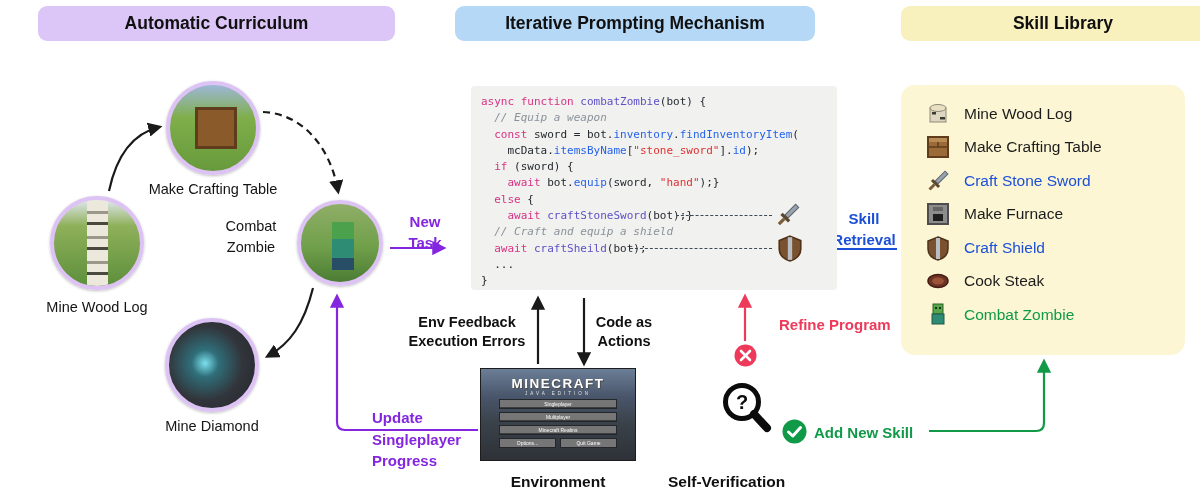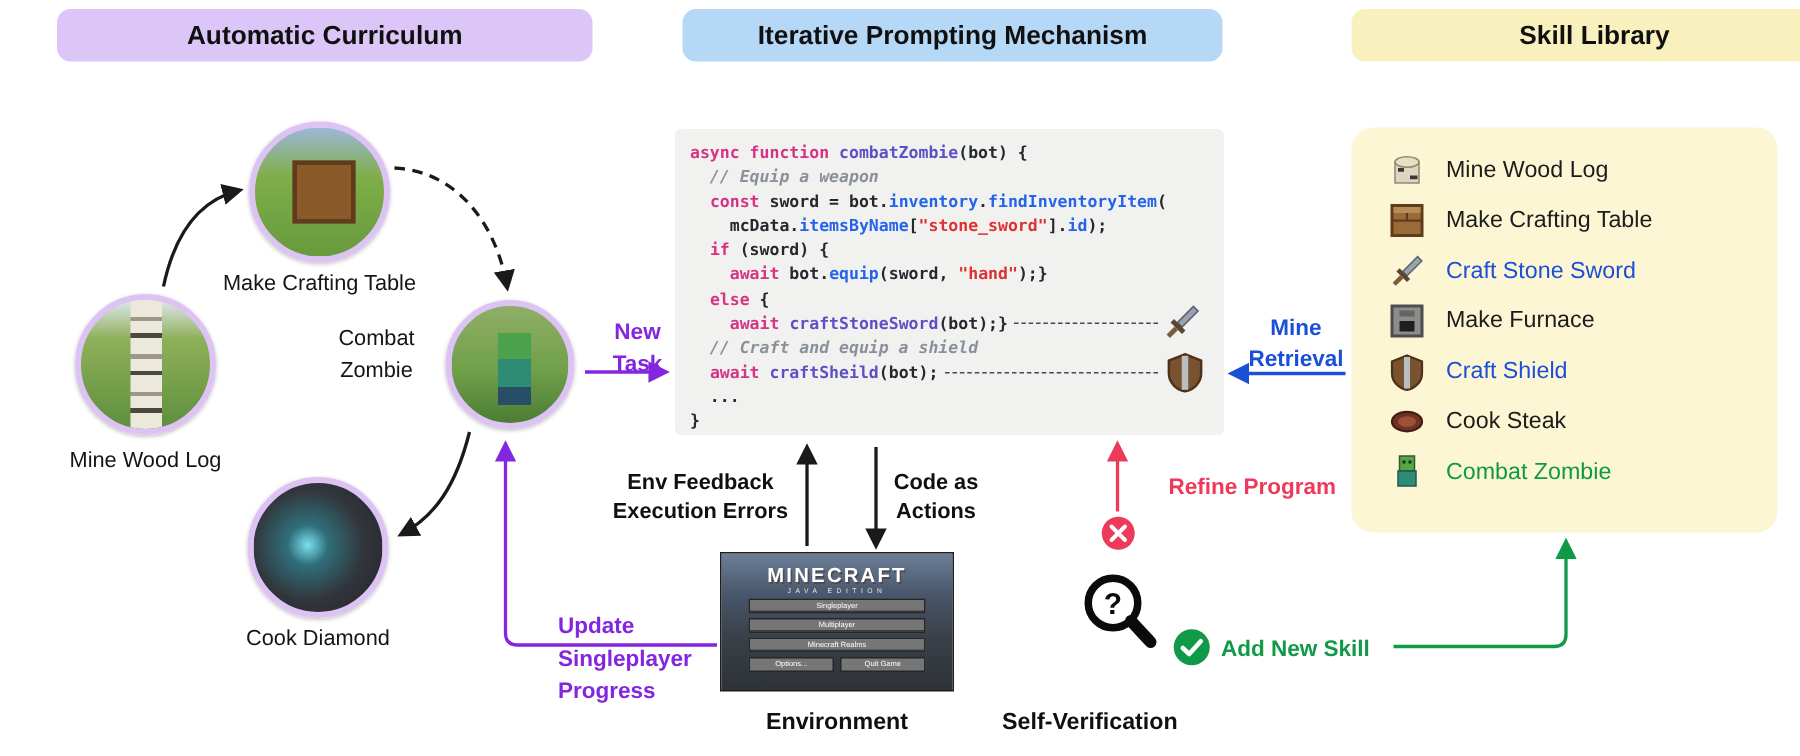--- a/index.html
+++ b/index.html
@@ -42,22 +42,22 @@
   .lbl-update    { left:372px; top:407px; width:120px; font-size:15px; line-height:21.5px; }
   .lbl-envfb     { left:397px; top:313px; width:140px; text-align:center; font-size:14.5px; }
   .lbl-codeact   { left:592px; top:313px; width:64px;  text-align:center; font-size:14.5px; }
   .lbl-refine    { left:779px; top:315px; font-size:15px; }
   .lbl-skillret  { left:827px; top:208px; width:74px; text-align:center; font-size:15px; line-height:21px; }
   .lbl-addskill  { left:814px; top:423px; font-size:15px; }
   .lbl-env       { left:480px; top:472px; width:156px; text-align:center; font-size:15.5px; }
   .lbl-selfver   { left:668px; top:472px; width:158px; text-align:left; font-size:15.5px; }
 
   
-  .codeblock { position:absolute; left:450px; top:86px; width:366px; height:204px; background:#f1f1ef; border-radius:4px;
-               padding:8px 10px; font-family:"DejaVu Sans Mono", monospace; font-size:11px; line-height:16.3px;font-weight:bold; }
+  .codeblock { position:absolute; left:471px; top:86px; width:366px; height:204px; background:#f1f1ef; border-radius:4px;
+               padding:8px 10px; font-family:"DejaVu Sans Mono", monospace; font-size:11px; line-height:16.3px; }
   .code-line { white-space:pre; }
   .tok-kw  { color:var(--c-kw); }
   .tok-fn  { color:var(--c-fn); }
   .tok-prop{ color:var(--c-prop); }
   .tok-str { color:var(--c-str); }
   .tok-com { color:var(--c-com); font-style:italic; }
   .tok-pl  { color:#24292f; }
 
   .dash-connector { position:absolute; height:0; border-top:1.6px dashed #3f4a57; }
   .dash-sword  { left:676px; top:215px; width:96px; }
@@ -138,42 +138,42 @@
   </svg>
 
   <div class="node node-mct"></div>
   <div class="node node-mwl"></div>
   <div class="node node-cz"></div>
   <div class="node node-md"></div>
 
   <div class="node-label lbl-mct">Make Crafting Table</div>
   <div class="node-label lbl-mwl">Mine Wood Log</div>
   <div class="node-label lbl-cz">Combat Zombie</div>
-  <div class="node-label lbl-md">Cook Diamond</div>
+  <div class="node-label lbl-md">Mine Diamond</div>
 
   <div class="lbl lbl-purple lbl-newtask">
     <div>New</div>
     <div>Task</div>
   </div>
   <div class="lbl lbl-purple lbl-update">
     <div>Update</div>
     <div>Singleplayer</div>
     <div>Progress</div>
   </div>
   <div class="lbl lbl-black lbl-envfb">
     <div>Env Feedback</div>
     <div>Execution Errors</div>
   </div>
   <div class="lbl lbl-black lbl-codeact">
     <div>Code as</div>
     <div>Actions</div>
   </div>
   <div class="lbl lbl-red lbl-refine">Refine Program</div>
   <div class="lbl lbl-blue lbl-skillret">
-    <div>Mine</div>
+    <div>Skill</div>
     <div>Retrieval</div>
   </div>
   <div class="lbl lbl-green lbl-addskill">Add New Skill</div>
   <div class="lbl lbl-black lbl-env">Environment</div>
   <div class="lbl lbl-black lbl-selfver">Self-Verification</div>
 
   <div class="codeblock">
     <div>
         <div class="code-line"><span class="tok-kw">async function </span><span class="tok-fn">combatZombie</span><span class="tok-pl">(bot) {</span></div>
         <div class="code-line"><span class="tok-com">  // Equip a weapon</span></div>

